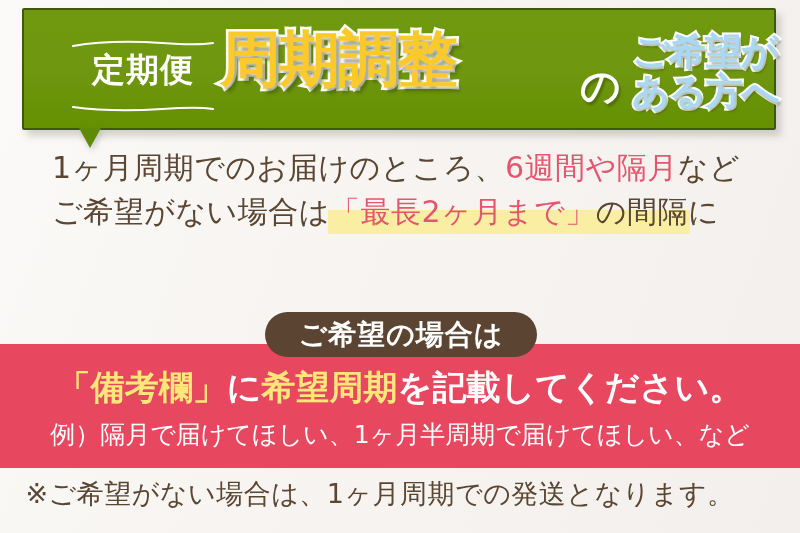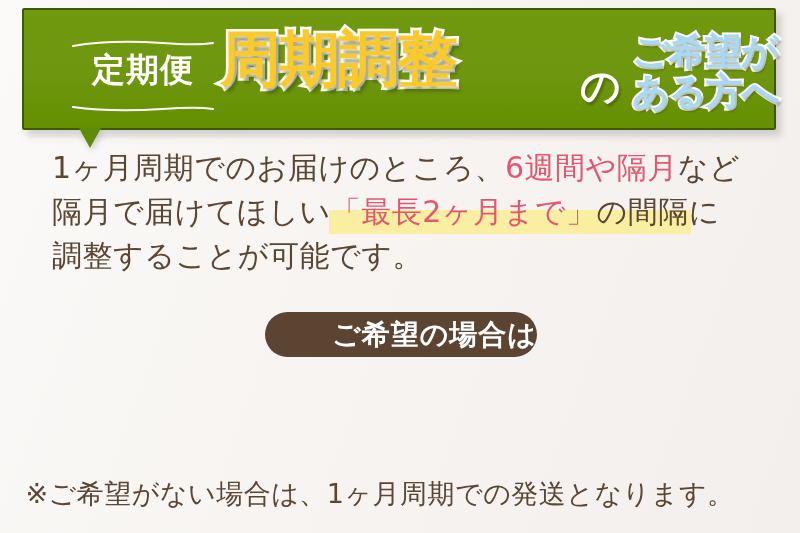--- a/index.html
+++ b/index.html
@@ -168,21 +168,21 @@
     left: 265px;
     top: 312px;
     width: 272px;
     height: 45px;
     background: #5c4432;
     border-radius: 23px;
     color: #ffffff;
     font-size: 28px;
     font-weight: bold;
     line-height: 45px;
-    text-align: right;
+    text-align: center;
     letter-spacing: 1px;
     white-space: nowrap;
     z-index: 3;
   }
 
   
   .pink-band {
     position: absolute;
     left: 0;
     top: 344px;
@@ -263,24 +263,29 @@
   </div>
   <div class="header-tail"></div>
 
   <div class="body-block">
 
     <div class="body-line">
       <span>1ヶ月周期でのお届けのところ、</span><span class="pink">6週間や隔月</span><span>など</span>
     </div>
 
     <div class="body-line">
-      <span>隔月で届けてほしい</span><span class="hl-wrap"><span class="pink">「最長2ヶ月まで」</span><span>の間隔</span></span><span>に</span>
-    </div>
-
-    <div class="body-line">調整することが可能です。</div>
+      <span>ご希望がない場合は</span><span class="hl-wrap"><span class="pink">「最長2ヶ月まで」</span><span>の間隔</span></span><span>に</span>
+    </div>
+
   </div>
 
   <div class="pill">ご希望の場合は</div>
 
+  <div class="pink-band">
+    <div class="pink-main">
+      <span class="yellow">「備考欄」</span><span>に</span><span class="yellow">希望周期</span><span>を記載してください。</span>
+    </div>
+    <div class="pink-sub">例）隔月で届けてほしい、1ヶ月半周期で届けてほしい、など</div>
+  </div>
 
   <div class="footer-note">※ご希望がない場合は、1ヶ月周期での発送となります。</div>
 
 </div>
 
 </body></html>

